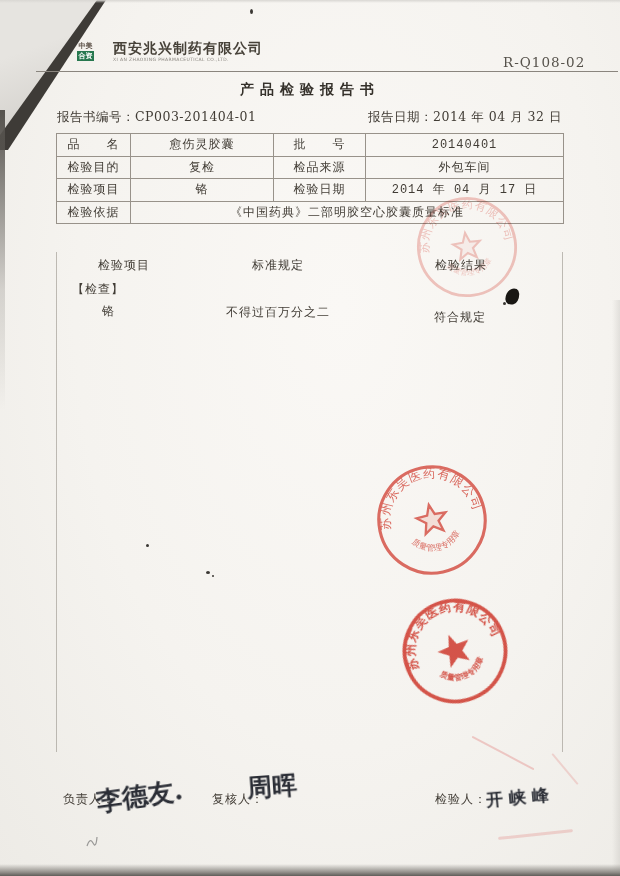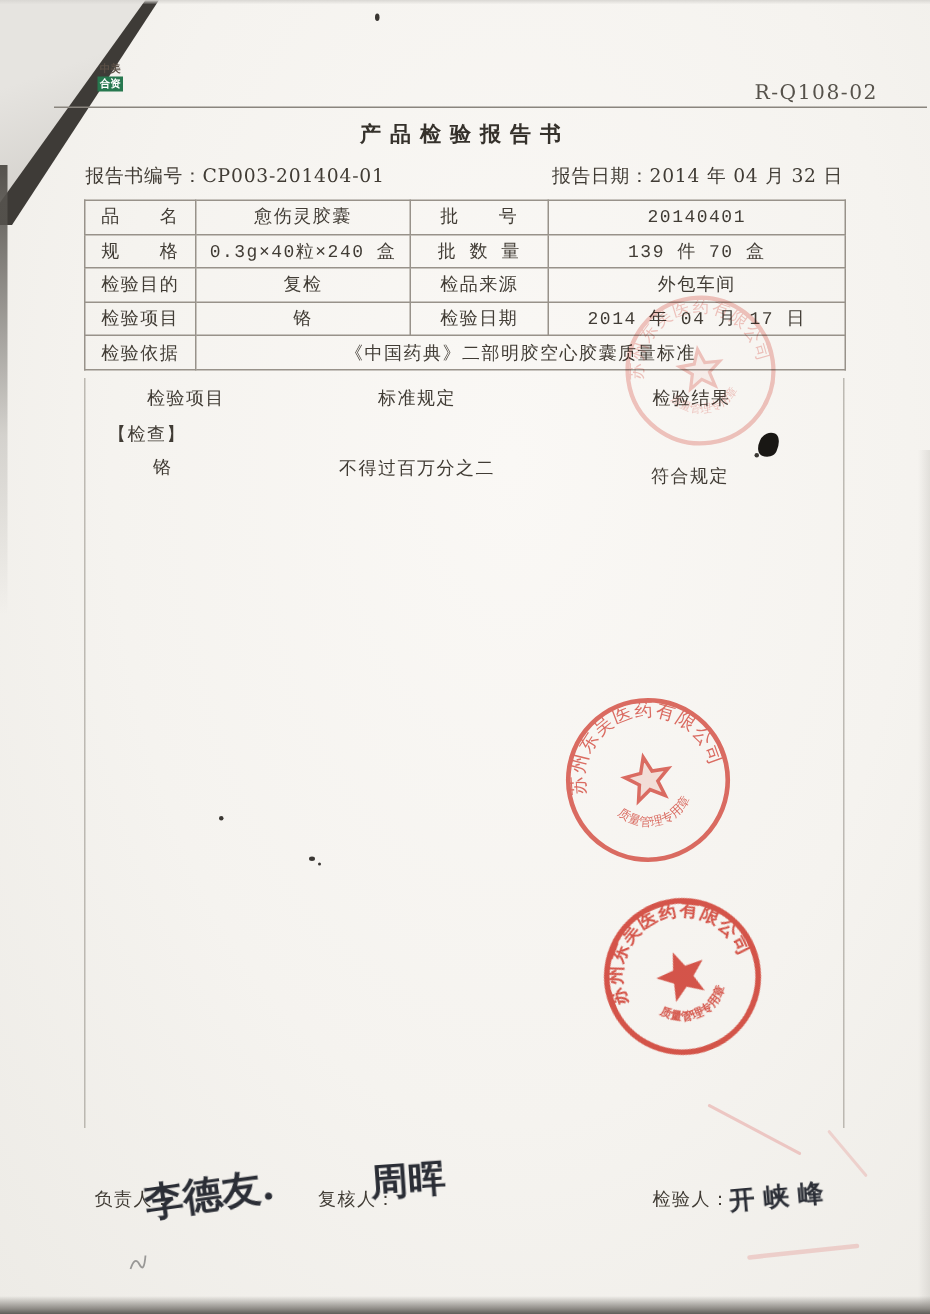--- a/index.html
+++ b/index.html
@@ -22,21 +22,21 @@
   .left-strip{position:absolute;left:0;top:110px;width:5px;height:300px;
     background:linear-gradient(180deg,#55524d,rgba(120,117,112,.25) 60%,rgba(0,0,0,0));}
   .top-edge{position:absolute;left:0;top:0;width:620px;height:3px;
     background:linear-gradient(180deg,#d9d7d3,rgba(0,0,0,0));}
   .bottom-edge{position:absolute;left:0;top:864px;width:620px;height:12px;
     background:linear-gradient(180deg,rgba(140,137,132,0),#908d88 70%,#5f5d59);}
   .right-edge{position:absolute;right:0;top:300px;width:8px;height:576px;
     background:linear-gradient(270deg,rgba(190,187,182,.35),rgba(0,0,0,0));}
 
   
-  .logo{position:absolute;left:65px;top:41px;display:flex;align-items:flex-start;gap:19px;}
+  .logo{position:absolute;left:77px;top:41px;display:flex;align-items:flex-start;gap:19px;}
   .badge{width:17px;height:20px;display:flex;flex-direction:column;font-family:"DejaVu Sans","Liberation Sans",sans-serif;}
   .badge .bt{font-size:7px;line-height:10px;color:#5a4f46;text-align:center;font-weight:bold;}
   .badge .bb{font-size:7px;line-height:10px;color:#fff;background:var(--logo-green);text-align:center;font-weight:bold;}
   .company-cn{font-size:14px;font-weight:bold;color:#474239;letter-spacing:1px;line-height:15px;
     font-family:"DejaVu Sans","Liberation Sans",sans-serif;}
   .company-en{font-size:4.5px;color:#8a867f;letter-spacing:.4px;margin-top:1px;
     font-family:"DejaVu Sans","Liberation Sans",sans-serif;}
   .doc-code{position:absolute;left:503px;top:54px;font-size:13.5px;color:#56524b;letter-spacing:1px;}
   .rule{position:absolute;left:36px;top:71px;width:582px;height:1.3px;background:#8a857e;}
   .title{position:absolute;left:0;top:81px;width:620px;text-align:center;font-size:14px;
@@ -88,20 +88,24 @@
   <div class="corner-dark"></div>
   <div class="left-strip"></div>
   <div class="top-edge"></div>
   <div class="right-edge"></div>
 
   <div class="logo">
     <div class="badge">
       <span class="bt">中美</span>
       <span class="bb">合资</span>
     </div>
+    <div>
+      <div class="company-cn">西安兆兴制药有限公司</div>
+      <div class="company-en">XI AN ZHAOXING PHARMACEUTICAL CO.,LTD.</div>
+    </div>
   </div>
   <div class="doc-code">R-Q108-02</div>
   <div class="rule"></div>
   <div class="title">产品检验报告书</div>
 
   <div class="report-line">
     <span class="report-no">
       <span>报告书编号：</span><span>CP003-201404-01</span>
     </span>
     <span class="report-date">
@@ -117,26 +121,20 @@
         <col style="width:198px">
       </colgroup>
     <tbody>
         <tr>
       <td>品　　名</td>
       <td>愈伤灵胶囊</td>
       <td>批　　号</td>
       <td>20140401</td>
     </tr>
     <tr>
-      <td>规　　格</td>
-      <td>0.3g×40粒×240 盒</td>
-      <td>批 数 量</td>
-      <td>139 件 70 盒</td>
-    </tr>
-    <tr>
       <td>检验目的</td>
       <td>复检</td>
       <td>检品来源</td>
       <td>外包车间</td>
     </tr>
     <tr>
       <td>检验项目</td>
       <td>铬</td>
       <td>检验日期</td>
       <td>2014 年 04 月 17 日</td>

